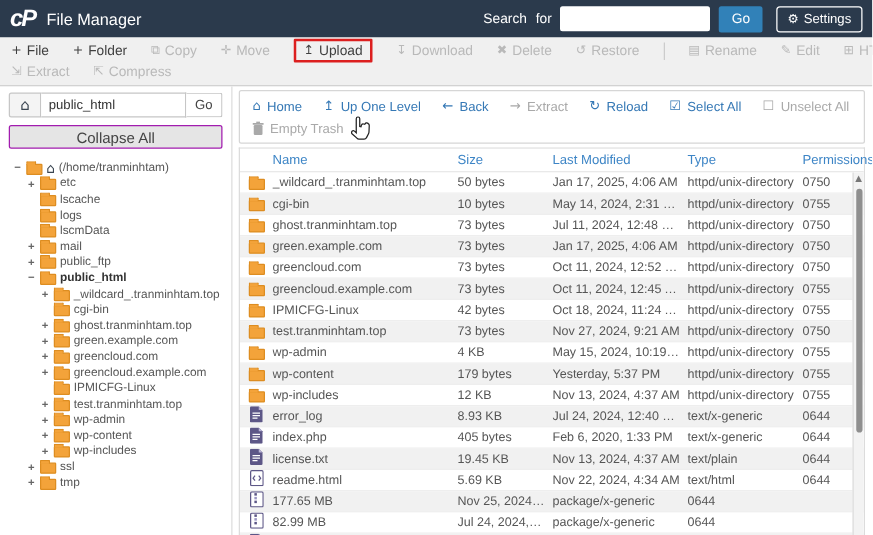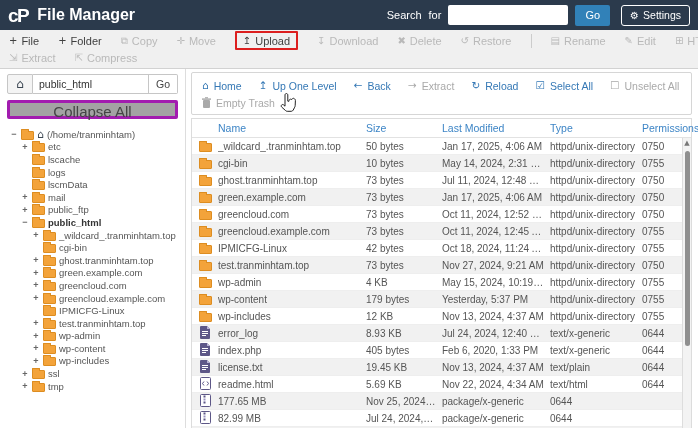--- a/index.html
+++ b/index.html
@@ -2,22 +2,22 @@
 <html style="--header-bg: #2b3a4c; --link-blue: #3578b5; --th-blue: #3d85c6; --go-blue: #3181b8; --folder: #f3a33a; --red: #dc1f1f; --disabled: #b9b9b9;"><head>
 <meta charset="utf-8">
 <style>
   *{margin:0;padding:0;box-sizing:border-box}
   html,body{width:698px;height:428px;overflow:hidden}
   body{font-family:"Liberation Sans","DejaVu Sans",sans-serif;background:#fff;position:relative}
   #app{position:absolute;inset:0;width:698px;height:428px;overflow:hidden;background:#fff}
 
   
   #topbar{height:30px;background:var(--header-bg,#2b3a4c);display:flex;align-items:center;padding:0 8px;gap:7px}
-  .logo{color:#fff;font-weight:bold;font-size:19px;letter-spacing:-1.5px;line-height:1}
-  .apptitle{color:#fff;font-size:16px;font-weight:bold;margin-left:2px}
+  .logo{color:#fff;font-weight:bold;font-style:italic;font-size:19px;letter-spacing:-1.5px;line-height:1}
+  .apptitle{color:#fff;font-size:13px;font-weight:normal;margin-left:2px}
   .spacer{flex:1}
   .wlabel{color:#fff;font-size:11px}
   .scope{width:126px;height:20px;background:#fff;border:none;border-radius:2px;font-size:10.5px;color:#333;display:flex;align-items:center;justify-content:space-between;padding:0 6px;cursor:pointer}
   .scope .chev{font-size:9px;color:#555;font-family:"DejaVu Sans",sans-serif}
   .search-input{width:120px;height:20px;border:none;border-radius:2px;font-size:11px;padding:0 5px}
   .go-btn{height:21px;background:var(--go-blue,#3181b8);color:#fff;border:none;border-radius:2px;font-size:11px;padding:0 10px;cursor:pointer}
   .settings-btn{height:21px;background:transparent;color:#fff;border:1px solid #fff;border-radius:3px;font-size:10.5px;padding:0 8px;display:flex;align-items:center;gap:4px;cursor:pointer;margin-left:4px}
   .settings-btn .ic{font-family:"DejaVu Sans",sans-serif;font-size:10px}
 
   
@@ -29,21 +29,21 @@
   .tb-item.redbox{border:2px solid var(--red,#dc1f1f);padding:0 6px;height:19px;border-radius:1px}
   .vsep{width:1px;height:14px;background:#ccc;flex:none}
 
   
   #body{display:flex;height:359px;overflow:hidden}
   #sidebar{width:186px;border-right:1px solid #ddd;padding:5px 7px;overflow:hidden;flex:none}
   .pathrow{display:flex;height:20px;margin-bottom:6px}
   .home-btn{width:26px;border:1px solid #c6c6c6;background:#f4f4f4;border-radius:2px 0 0 2px;font-size:12px;color:#3b4652;display:flex;align-items:center;justify-content:center;cursor:pointer;font-family:"DejaVu Sans",sans-serif}
   .path-input{flex:1;border:1px solid #c6c6c6;border-left:none;font-size:10.5px;padding:0 6px;color:#333;min-width:0}
   .path-go{width:29px;border:1px solid #c6c6c6;border-left:none;background:#fff;font-size:10.5px;color:#444;border-radius:0 2px 2px 0;cursor:pointer}
-  .collapse-btn{width:100%;height:19px;border:3px solid #a21caf;background:#a3a3a3;border-radius:2px;font-size:15px;color:#444;margin-bottom:9px;cursor:pointer}
+  .collapse-btn{width:100%;height:19px;border:1px solid #a21caf;background:#e5e5e5;border-radius:2px;font-size:12px;color:#444;margin-bottom:9px;cursor:pointer}
   #tree{font-size:9.5px;color:#555}
   .tree-item{display:flex;align-items:center;gap:3px;height:12.6px;white-space:nowrap;cursor:pointer}
   .toggle{width:8px;font-size:9px;color:#666;text-align:center;flex:none;font-weight:bold}
   .tree-item.b .tlabel{font-weight:bold;color:#333}
   .home-glyph{font-size:11px;color:#3b4652;line-height:1;font-family:"DejaVu Sans",sans-serif}
 
   .fold{display:inline-block;width:13px;height:9px;background:var(--folder,#f3a33a);border:1px solid #dd8d21;border-radius:1px;position:relative;flex:none;margin-top:2px}
   .fold::before{content:"";position:absolute;top:-3px;left:-1px;width:6px;height:2px;background:var(--folder,#f3a33a);border:1px solid #dd8d21;border-bottom:none;border-radius:1px 1px 0 0}
 
   #main{flex:1;padding:3px 6px 0 5px;overflow:hidden}

